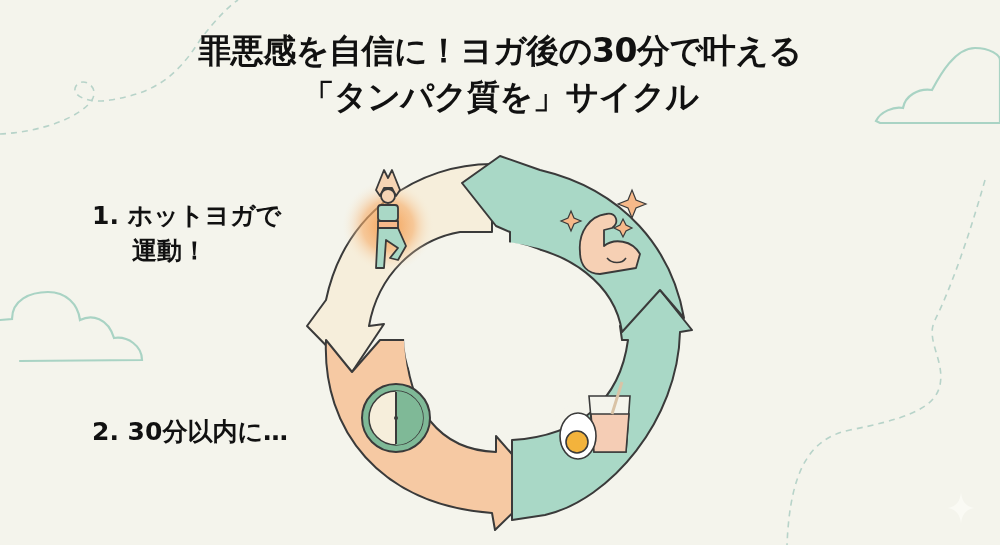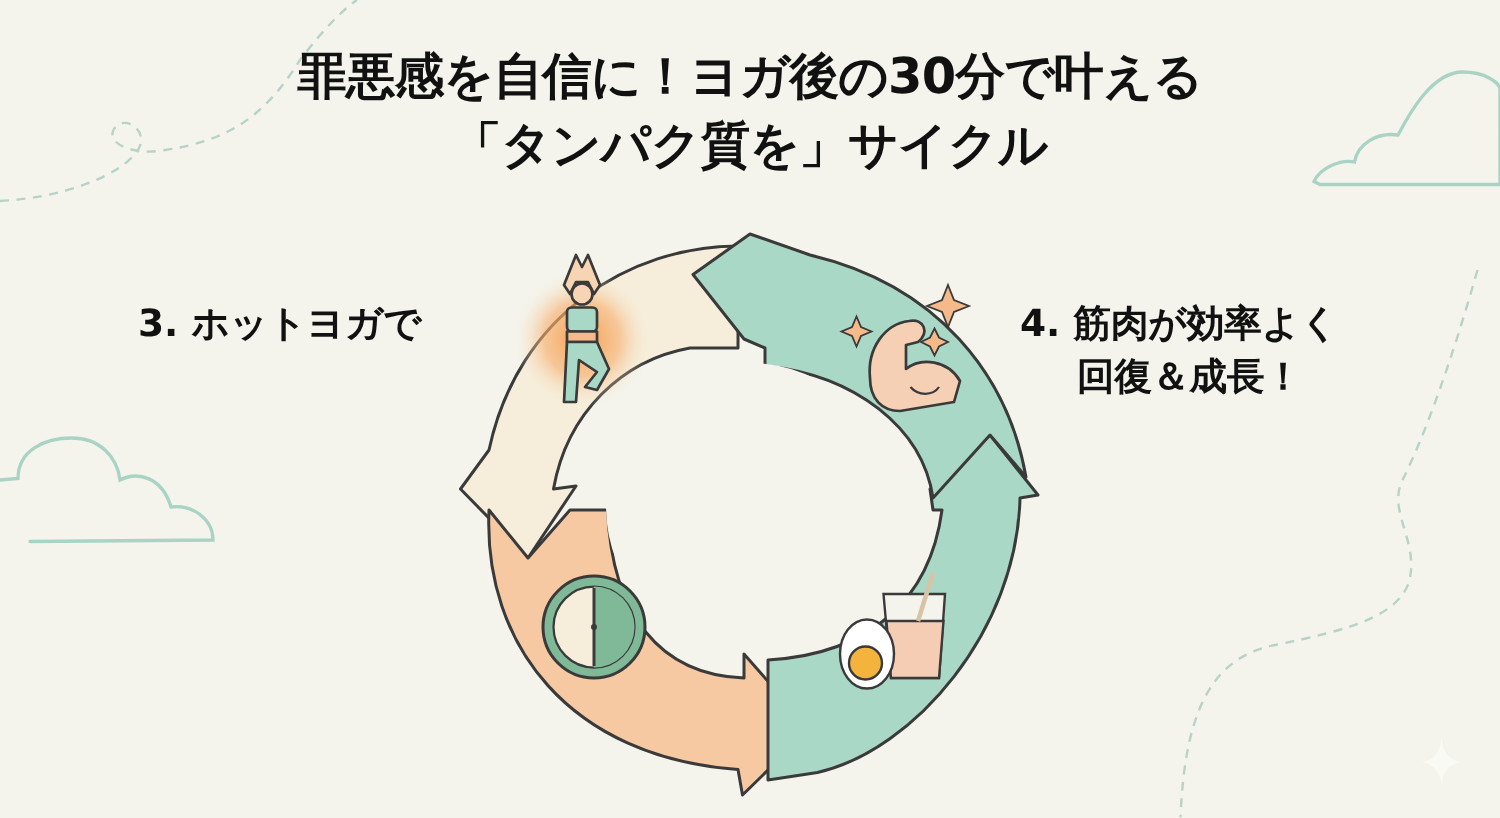--- a/index.html
+++ b/index.html
@@ -105,25 +105,25 @@
       </g>
     </g>
   </svg>
 
   <div class="title">
     <div>罪悪感を自信に！ヨガ後の30分で叶える</div>
     <div>「タンパク質を」サイクル</div>
   </div>
 
   <div class="label" id="label-1">
-    <span style="display:block">3. ホットヨガで</span>
+    <span style="display:block">1. ホットヨガで</span>
+    <span class="indent">運動！</span>
   </div>
 
+  <div class="label" id="label-2">
+    <span>2. 30分以内に…</span>
+  </div>
 
   <div class="label" id="label-3">
   </div>
 
-  <div class="label" id="label-4">
-    <span style="display:block">4. 筋肉が効率よく</span>
-    <span class="line2">回復＆成長！</span>
-  </div>
 
 </div>
 
 </body></html>

